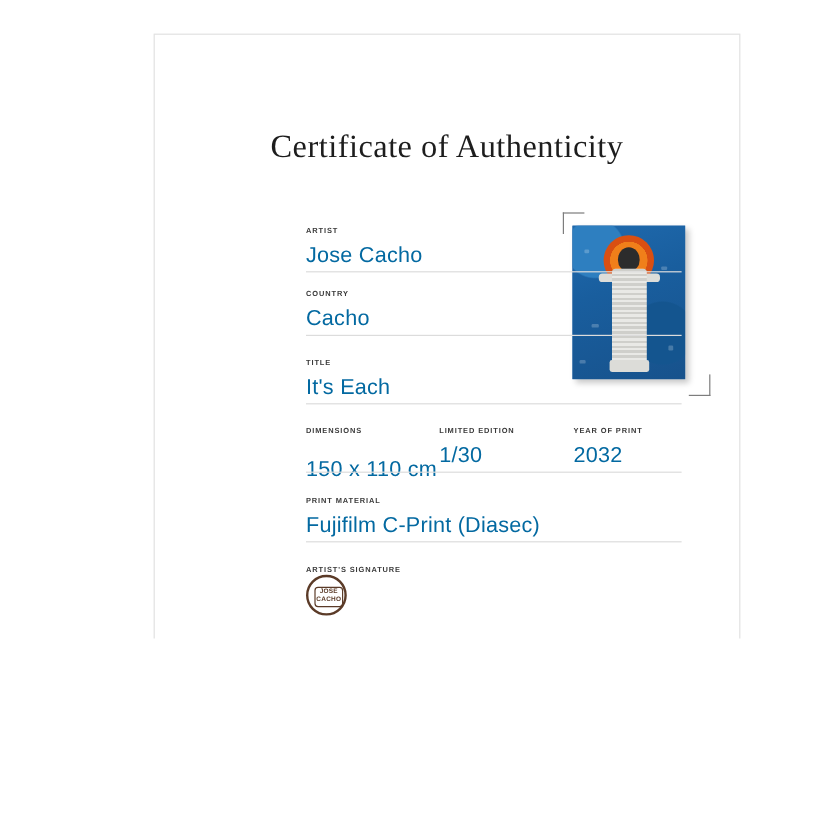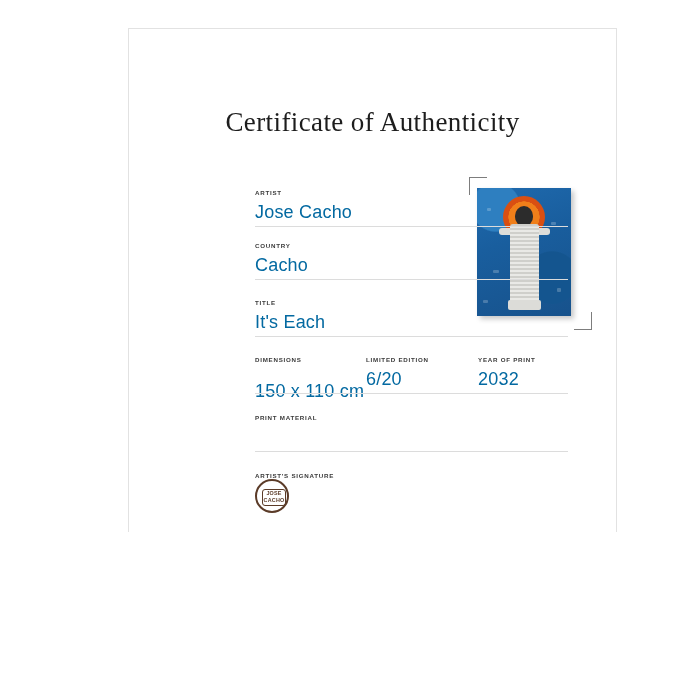--- a/index.html
+++ b/index.html
@@ -289,27 +289,28 @@
     <div class="rule" style="left:126px; top:250px; width:313px;"></div>
 
     <div class="field-label" style="left:126px; top:270px;">TITLE</div>
     <div class="field-value" style="left:126px; top:283px;">It's Each</div>
     <div class="rule" style="left:126px; top:307px; width:313px;"></div>
 
     <div class="field-label" style="left:126px; top:327px;">DIMENSIONS</div>
     <div class="field-value" style="left:126px; top:352px;">150 x 110 cm</div>
 
     <div class="field-label" style="left:237px; top:327px;">LIMITED EDITION</div>
-    <div class="field-value" style="left:237px; top:340px;">6/20</div>
+    <div class="field-value" style="left:237px; top:340px;">1/30</div>
 
     <div class="field-label" style="left:349px; top:327px;">YEAR OF PRINT</div>
     <div class="field-value" style="left:349px; top:340px;">2032</div>
     <div class="rule" style="left:126px; top:364px; width:313px;"></div>
 
     <div class="field-label" style="left:126px; top:385px;">PRINT MATERIAL</div>
+    <div class="field-value" style="left:126px; top:398px;">Fujifilm C-Print (Diasec)</div>
     <div class="rule" style="left:126px; top:422px; width:313px;"></div>
 
     <div class="field-label" style="left:126px; top:443px;">ARTIST'S SIGNATURE</div>
 
     <div class="sig-stamp">
       <div class="sig-pill"></div>
       <div class="sig-inner">
         <div>JOSE</div>
         <div>CACHO</div>
       </div>

